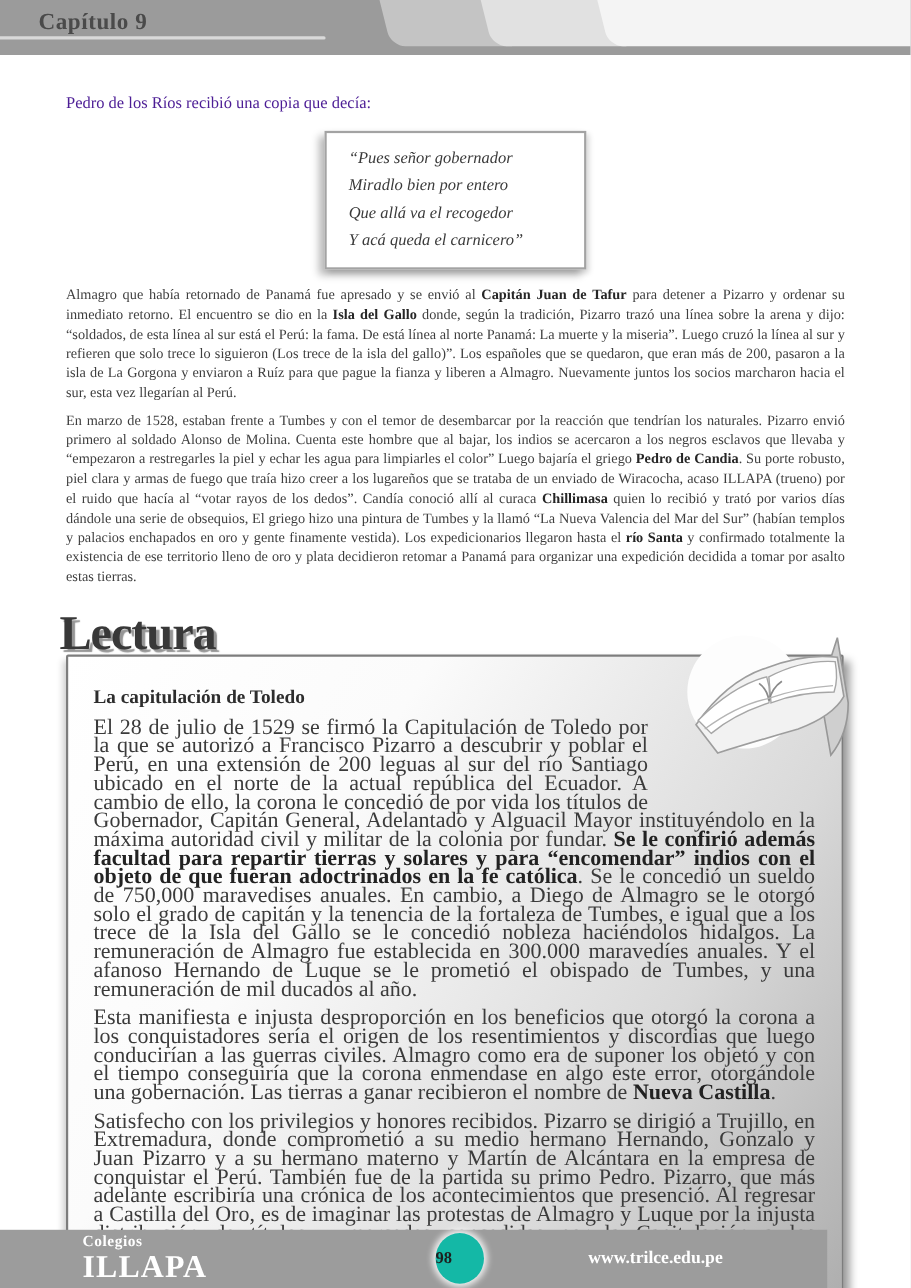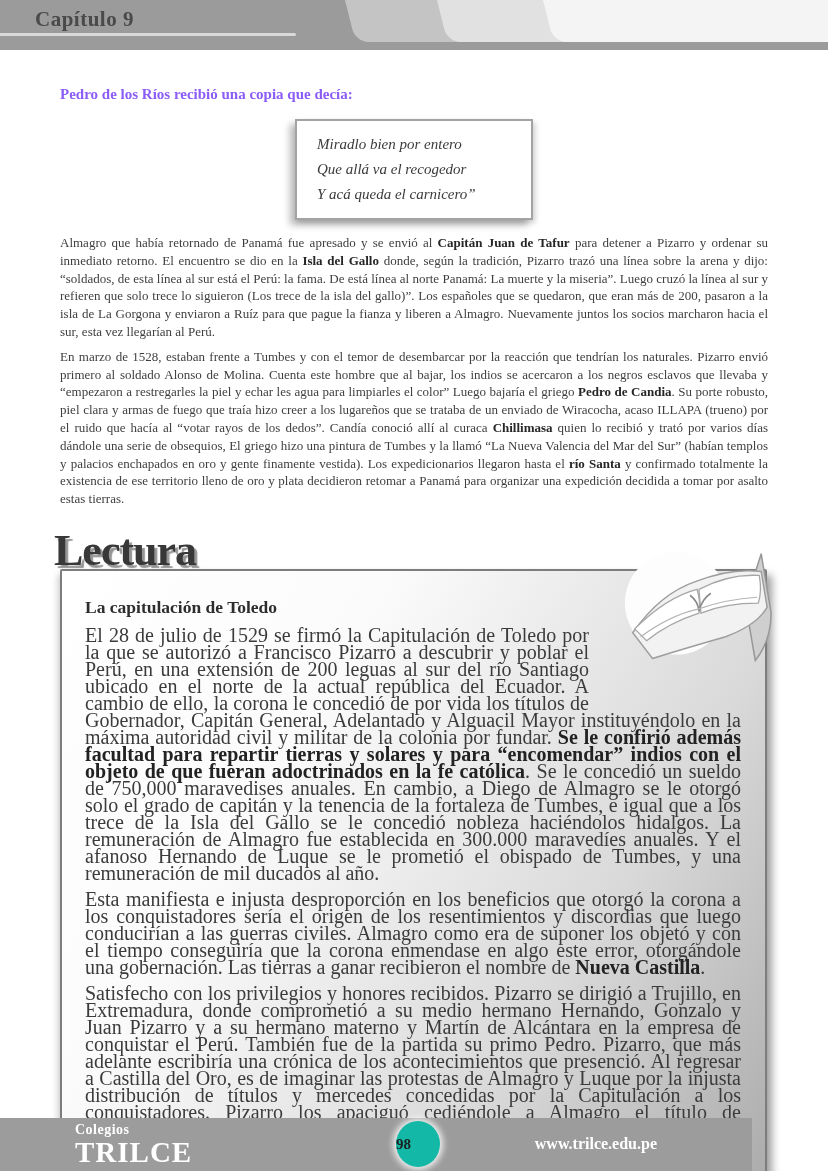--- a/index.html
+++ b/index.html
@@ -20,21 +20,21 @@
     background:#d9d9d9; border-radius:0 2px 2px 0;
   }
   .band { position:absolute; top:0; height:42px; border-bottom-left-radius:13px;
           transform:skewX(14deg); transform-origin:top left; }
   .band-1 { left:345px; width:110px; background:#c4c4c4; z-index:1; }
   .band-2 { left:437px; width:122px; background:#e1e1e1; z-index:2; }
   .band-3 { left:543px; width:320px; background:#f4f4f4; z-index:3; }
 
   
   .content { padding:0 60px; }
-  .intro { margin-top:36px; font-size:15px; color:#8b5cf6;font-weight:bold; }
+  .intro { margin-top:36px; font-size:15px; color:#4c1d95; }
 
   .quote-box {
     width:206px; margin:16px auto 0 auto; padding:11px 8px 11px 20px;
     background:#ffffff; border:2px solid #a3a3a3;
     box-shadow:-5px 5px 7px rgba(0,0,0,.28), 3px 3px 5px rgba(0,0,0,.15);
   }
   .quote-line { font-style:italic; font-size:15px; line-height:25px; color:#3a3a3a; }
 
   .para {
     margin:14px 0 0 0; font-size:13px; line-height:17.8px;
@@ -86,20 +86,21 @@
     <div class="band band-2"></div>
     <div class="band band-3"></div>
     <div class="chapter-underline"></div>
     <div class="chapter-title">Capítulo 9</div>
   </div>
 
   <div class="content">
     <div class="intro">Pedro de los Ríos recibió una copia que decía:</div>
 
     <div class="quote-box">
+      <div class="quote-line">“Pues señor gobernador</div>
       <div class="quote-line">Miradlo bien por entero</div>
       <div class="quote-line">Que allá va el recogedor</div>
       <div class="quote-line">Y acá queda el carnicero”</div>
     </div>
 
     <p class="para"><span>Almagro que había retornado de Panamá fue apresado y se envió al </span><b>Capitán Juan de Tafur</b><span> para detener a Pizarro y ordenar su inmediato retorno. El encuentro se dio en la </span><b>Isla del Gallo</b><span> donde, según la tradición, Pizarro trazó una línea sobre la arena y dijo: “soldados, de esta línea al sur está el Perú: la fama. De está línea al norte Panamá: La muerte y la miseria”. Luego cruzó la línea al sur y refieren que solo trece lo siguieron (Los trece de la isla del gallo)”. Los españoles que se quedaron, que eran más de 200, pasaron a la isla de La Gorgona y enviaron a Ruíz para que pague la fianza y liberen a Almagro. Nuevamente juntos los socios marcharon hacia el sur, esta vez llegarían al Perú.</span></p>
     <p class="para" style="margin-top:7px;"><span>En marzo de 1528, estaban frente a Tumbes y con el temor de desembarcar por la reacción que tendrían los naturales. Pizarro envió primero al soldado Alonso de Molina. Cuenta este hombre que al bajar, los indios se acercaron a los negros esclavos que llevaba y “empezaron a restregarles la piel y echar les agua para limpiarles el color” Luego bajaría el griego </span><b>Pedro de Candia</b><span>. Su porte robusto, piel clara y armas de fuego que traía hizo creer a los lugareños que se trataba de un enviado de Wiracocha, acaso ILLAPA (trueno) por el ruido que hacía al “votar rayos de los dedos”. Candía conoció allí al curaca </span><b>Chillimasa</b><span> quien lo recibió y trató por varios días dándole una serie de obsequios, El griego hizo una pintura de Tumbes y la llamó “La Nueva Valencia del Mar del Sur” (habían templos y palacios enchapados en oro y gente finamente vestida). Los expedicionarios llegaron hasta el </span><b>río Santa</b><span> y confirmado totalmente la existencia de ese territorio lleno de oro y plata decidieron retomar a Panamá para organizar una expedición decidida a tomar por asalto estas tierras.</span></p>
   </div>
 
   <div class="lectura">
@@ -122,21 +123,21 @@
       <p class="lpara"><span>El 28 de julio de 1529 se firmó la Capitulación de Toledo por la que se autorizó a Francisco Pizarro a descubrir y poblar el Perú, en una extensión de 200 leguas al sur del río Santiago ubicado en el norte de la actual república del Ecuador. A cambio de ello, la corona le concedió de por vida los títulos de Gobernador, Capitán General, Adelantado y Alguacil Mayor instituyéndolo en la máxima autoridad civil y militar de la colonia por fundar. </span><b>Se le confirió además facultad para repartir tierras y solares y para “encomendar” indios con el objeto de que fueran adoctrinados en la fe católica</b><span>. Se le concedió un sueldo de 750,000 maravedises anuales. En cambio, a Diego de Almagro se le otorgó solo el grado de capitán y la tenencia de la fortaleza de Tumbes, e igual que a los trece de la Isla del Gallo se le concedió nobleza haciéndolos hidalgos. La remuneración de Almagro fue establecida en 300.000 maravedíes anuales. Y el afanoso Hernando de Luque se le prometió el obispado de Tumbes, y una remuneración de mil ducados al año.</span></p>
       <p class="lpara"><span>Esta manifiesta e injusta desproporción en los beneficios que otorgó la corona a los conquistadores sería el origen de los resentimientos y discordias que luego conducirían a las guerras civiles. Almagro como era de suponer los objetó y con el tiempo conseguiría que la corona enmendase en algo este error, otorgándole una gobernación. Las tierras a ganar recibieron el nombre de </span><b>Nueva Castilla</b><span>.</span></p>
       <p class="lpara"><span>Satisfecho con los privilegios y honores recibidos. Pizarro se dirigió a Trujillo, en Extremadura, donde comprometió a su medio hermano Hernando, Gonzalo y Juan Pizarro y a su hermano materno y Martín de Alcántara en la empresa de conquistar el Perú. También fue de la partida su primo Pedro. Pizarro, que más adelante escribiría una crónica de los acontecimientos que presenció. Al regresar a Castilla del Oro, es de imaginar las protestas de Almagro y Luque por la injusta distribución de títulos y mercedes concedidas por la Capitulación a los conquistadores. Pizarro los apaciguó cediéndole a Almagro el título de Adelantado y comprometiéndose a gestionar para el manchego una gobernación y una nueva y más justa distribución de los beneficios.</span></p>
       <p class="lsource">Fuente: Amado Bonilla. Perú Colonial, Ediciones Kuntur 1989. pág. 43.</p>
     </div>
   </div>
 
   <div class="footer">
     <div class="brand">
       <div class="brand-top">Colegios</div>
-      <div class="brand-main">TRILCE</div>
+      <div class="brand-main">ILLAPA</div>
     </div>
     <div class="page-badge">
       <span class="page-num">98</span>
     </div>
     <div class="site-url">www.trilce.edu.pe</div>
   </div>
 
 </div>
 
 </body></html>

